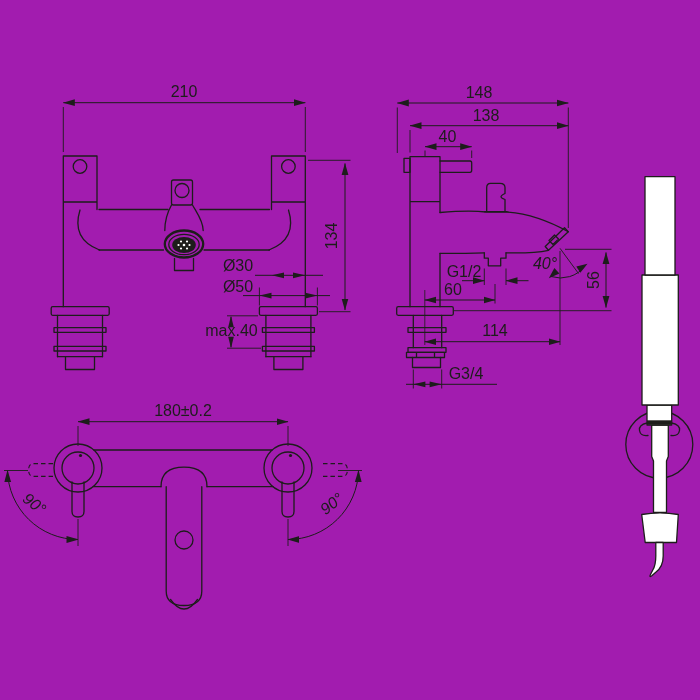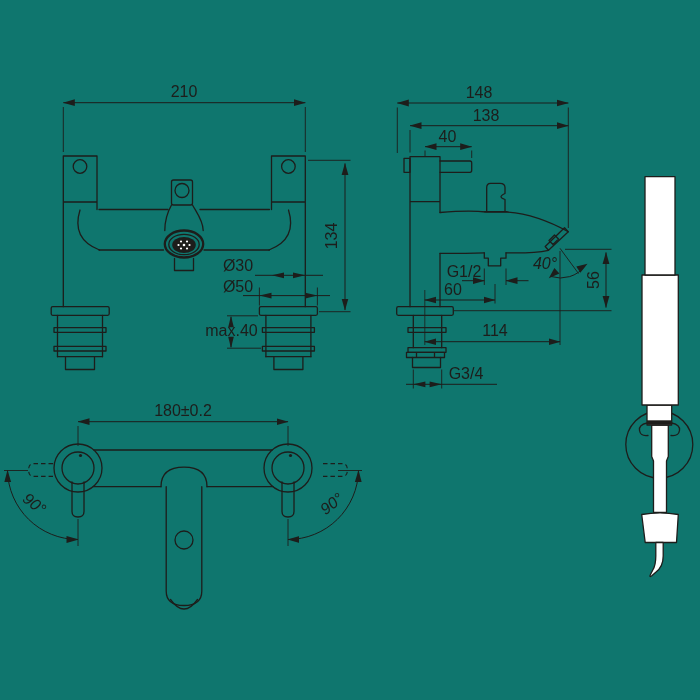--- a/index.html
+++ b/index.html
@@ -1,16 +1,16 @@
 <!DOCTYPE html>
 <html><head>
 <meta charset="utf-8">
 <style>
   html,body{margin:0;padding:0;background:#fff;}
-  #stage{position:relative;width:700px;height:700px;background:#0f766e;overflow:hidden;
+  #stage{position:relative;width:700px;height:700px;background:#a21caf;overflow:hidden;
          font-family:"Liberation Sans",sans-serif;}
   svg{display:block;}
   .obj{fill:none;stroke:#1d1d1b;stroke-width:1.3;stroke-linecap:round;stroke-linejoin:round;}
   .obj2{fill:none;stroke:#1d1d1b;stroke-width:2.3;}
   .fillw{fill:#ffffff;stroke:#1d1d1b;stroke-width:1.3;stroke-linejoin:round;}
   .fillk{fill:#1d1d1b;stroke:none;}
   .dim{fill:none;stroke:#1d1d1b;stroke-width:1;}
   .ext{fill:none;stroke:#1d1d1b;stroke-width:0.9;}
   .cl{fill:none;stroke:#1d1d1b;stroke-width:0.8;}
   .dash{fill:none;stroke:#1d1d1b;stroke-width:1.1;stroke-dasharray:4.5 3;}

